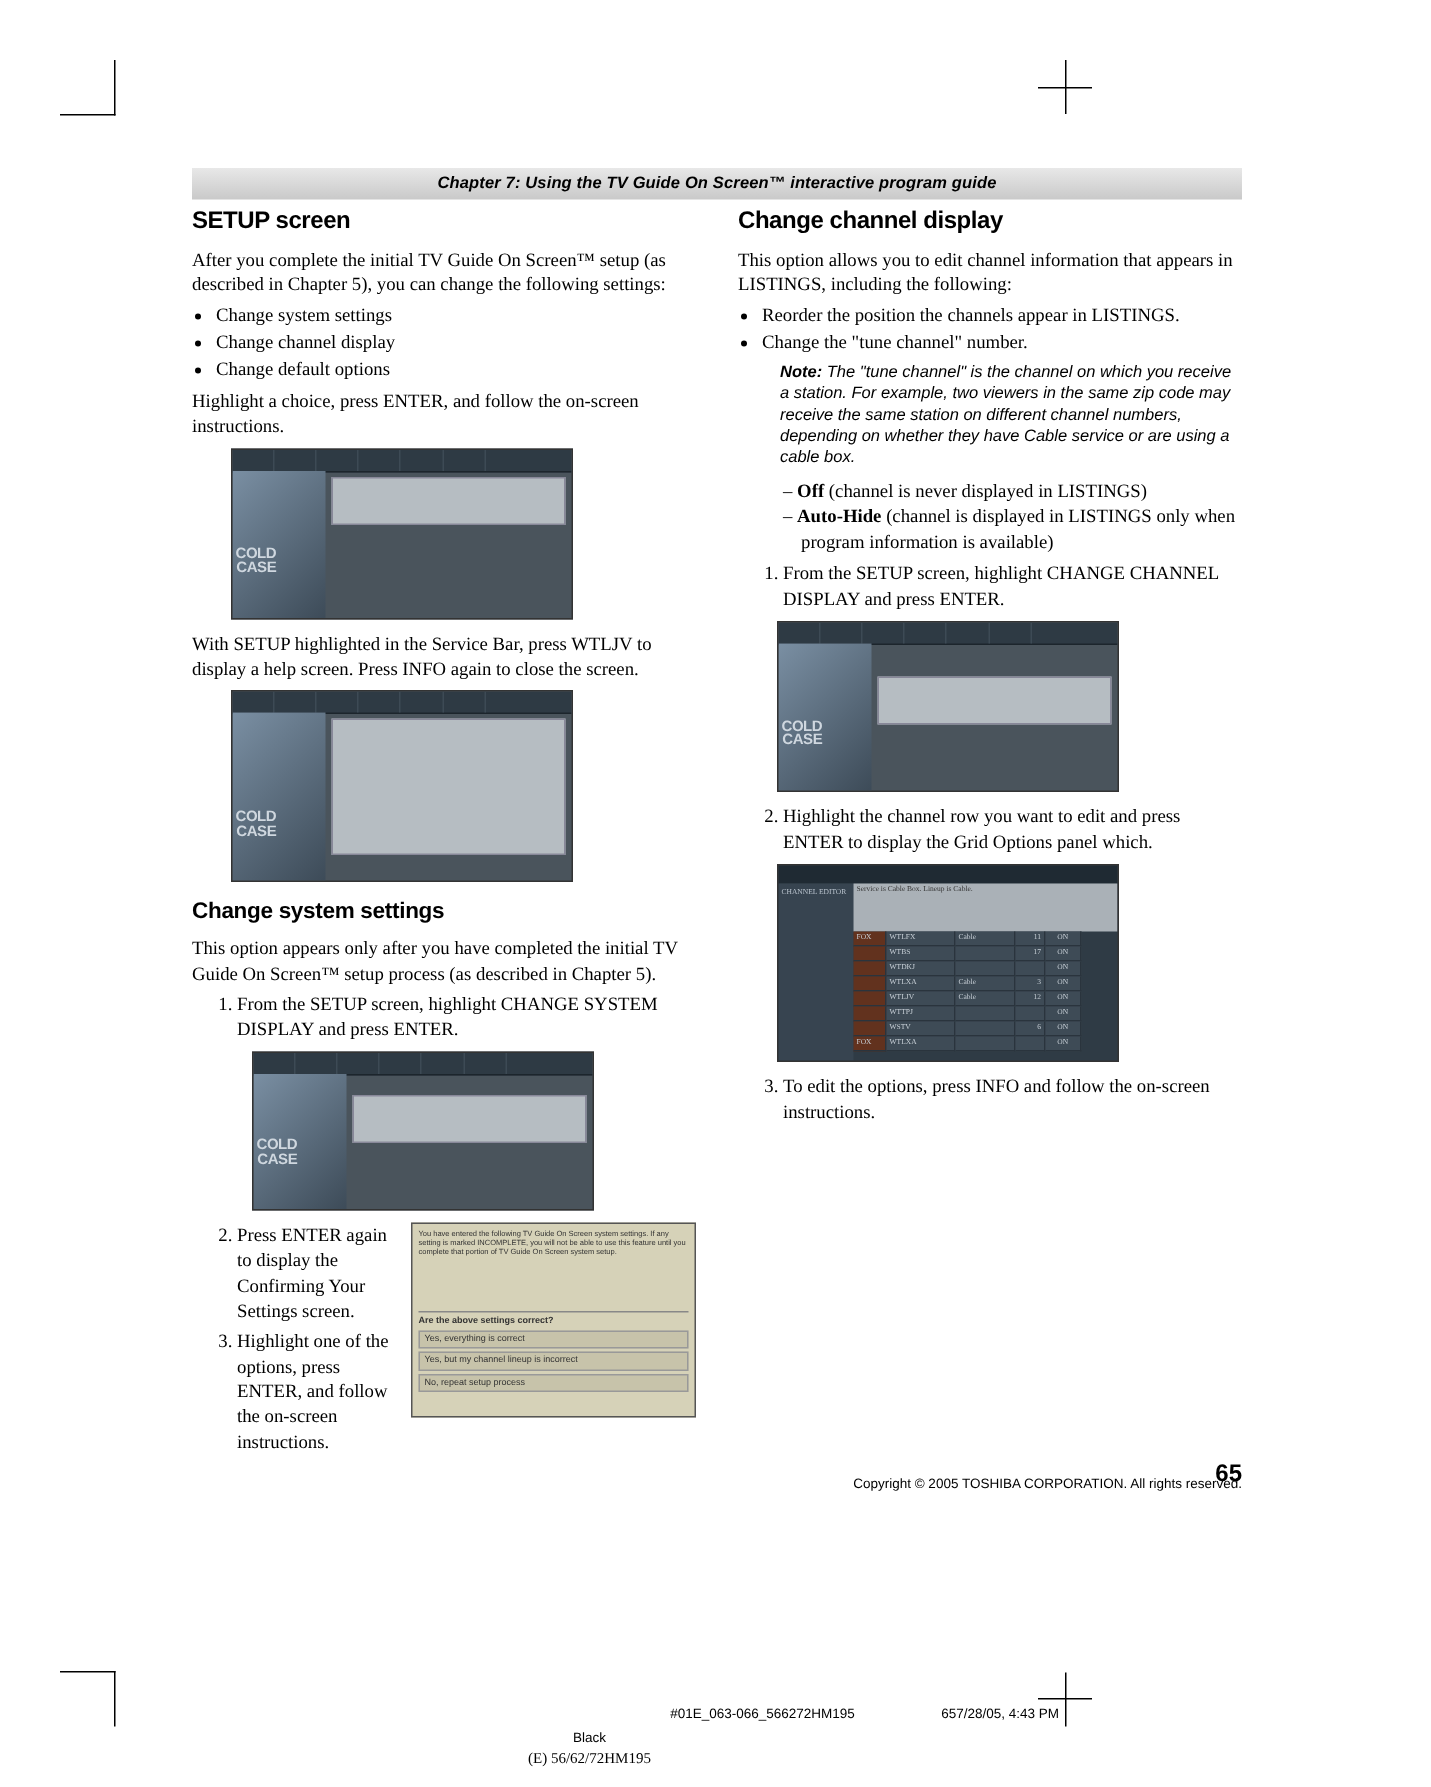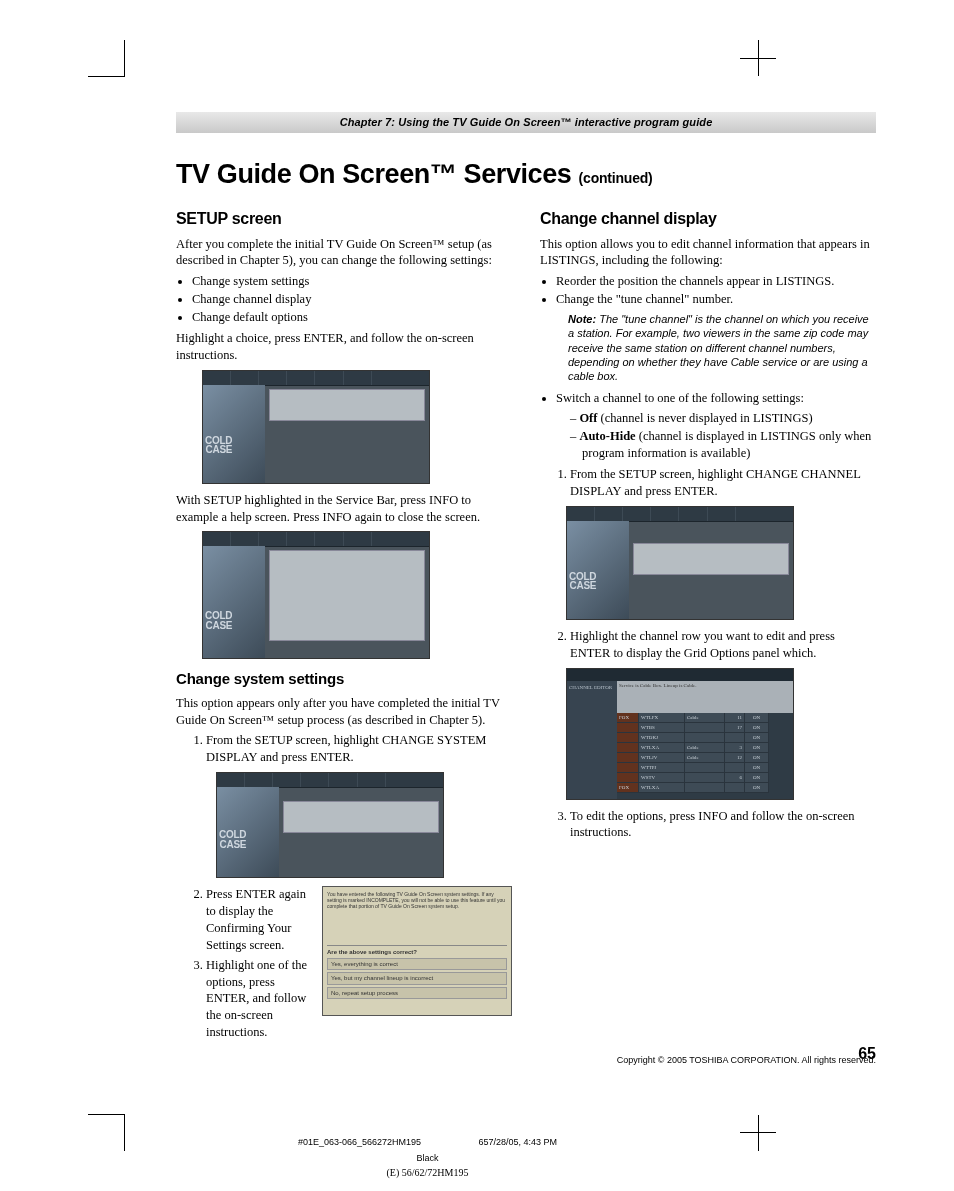--- a/index.html
+++ b/index.html
@@ -7,21 +7,20 @@
     margin: 0;
     font-family: "Times New Roman", Georgia, serif;
     color: #000;
     background: #fff;
   }
   .sheet {
     width: 768px;
     height: 1191px;
     position: relative;
     box-sizing: border-box;
-    margin-left: 48px;
   }
   .crop { position: absolute; }
   .crop.tl { left: 40px; top: 40px; width: 36px; height: 36px; border-right: 1px solid #000; border-bottom: 1px solid #000; }
   .crop.tr { right: 40px; top: 40px; width: 36px; height: 36px; }
   .crop.tr::before { content: ""; position: absolute; left: 0; top: 0; width: 18px; height: 36px; border-right: 1px solid #000; }
   .crop.tr::after { content: ""; position: absolute; right: 0; top: 18px; width: 36px; height: 0; border-top: 1px solid #000; }
   .crop.bl { left: 40px; bottom: 40px; width: 36px; height: 36px; border-right: 1px solid #000; border-top: 1px solid #000; }
   .crop.br { right: 40px; bottom: 40px; width: 36px; height: 36px; }
   .crop.br::before { content: ""; position: absolute; left: 0; bottom: 0; width: 18px; height: 36px; border-right: 1px solid #000; }
   .crop.br::after { content: ""; position: absolute; right: 0; bottom: 18px; width: 36px; height: 0; border-bottom: 1px solid #000; }
@@ -142,43 +141,40 @@
     font-family: Liberation Sans, sans-serif;
     font-size: 9px;
     text-align: right;
     margin-top: 10px;
   }
   .pagenum {
     position: absolute; right: 0; bottom: -18px;
     font-family: Arial, Helvetica, sans-serif; font-weight: 800; font-size: 16px;
   }
   .footer-meta {
-    position: absolute; left: 80px; right: 89px; bottom: 44px;
+    position: absolute; left: 80px; right: 62px; bottom: 44px;
     font-family: Arial, Helvetica, sans-serif; font-size: 9px; color: #000;
-    display: flex; justify-content: center;
+    display: flex; justify-content: flex-end;
   }
   .footer-meta .mid { position: absolute; left: 0; right: 0; text-align: center; top: 16px; }
   .footer-meta .mid2 { position: absolute; left: 0; right: 0; text-align: center; top: 30px; font-size: 10px; font-family: "Times New Roman", serif; }
   b { font-weight: bold; }
 </style>
 </head>
 <body>
 
 <div class="sheet">
   <div class="crop tl"></div>
   <div class="crop tr"></div>
   <div class="crop bl"></div>
   <div class="crop br"></div>
 
   <div class="page">
     <div class="chapter-bar">Chapter 7: Using the TV Guide On Screen™ interactive program guide</div>
 
-    <div class="main-title">
-      <span>TV Guide On Screen™ Services </span><span class="continued">(continued)</span>
-    </div>
 
     <div class="columns" style="position: relative;">
 
       <div class="col">
         <div class="h2">SETUP screen</div>
         <p>After you complete the initial TV Guide On Screen™ setup (as described in Chapter 5), you can change the following settings:</p>
         <ul class="bul">
           <li>Change system settings</li>
           <li>Change channel display</li>
           <li>Change default options</li>
@@ -186,21 +182,21 @@
         <p>Highlight a choice, press ENTER, and follow the on-screen instructions.</p>
 
         <div class="ss w226">
           <div class="topbar"><span></span><span></span><span></span><span></span><span></span><span></span></div>
           <div class="side-img"></div>
           <div class="case" style="white-space:pre;">COLD
 CASE</div>
           <div class="panel short" style="top:18px;"></div>
         </div>
 
-        <p>With SETUP highlighted in the Service Bar, press INFO to example a help screen. Press INFO again to close the screen.</p>
+        <p>With SETUP highlighted in the Service Bar, press WTLJV to display a help screen. Press INFO again to close the screen.</p>
 
         <div class="ss w226b">
           <div class="topbar"><span></span><span></span><span></span><span></span><span></span><span></span></div>
           <div class="side-img"></div>
           <div class="case" style="white-space:pre;">COLD
 CASE</div>
           <div class="panel tall"></div>
         </div>
 
         <div class="h3">Change system settings</div>
@@ -236,23 +232,20 @@
         <div class="h2">Change channel display</div>
         <p>This option allows you to edit channel information that appears in LISTINGS, including the following:</p>
         <ul class="bul">
           <li>Reorder the position the channels appear in LISTINGS.</li>
           <li>Change the "tune channel" number.</li>
         </ul>
         <div class="note">
           <span class="nb">Note:</span>
           <span>The "tune channel" is the channel on which you receive a station. For example, two viewers in the same zip code may receive the same station on different channel numbers, depending on whether they have Cable service or are using a cable box.</span>
         </div>
-        <ul class="bul">
-          <li>Switch a channel to one of the following settings:</li>
-        </ul>
         <ul class="dash-list">
           <li><b>Off</b><span> (channel is never displayed in LISTINGS)</span></li>
           <li><b>Auto-Hide</b><span> (channel is displayed in LISTINGS only when program information is available)</span></li>
         </ul>
 
         <ol class="num">
           <li>From the SETUP screen, highlight CHANGE CHANNEL DISPLAY and press ENTER.</li>
         </ol>
 
         <div class="ss w226">

